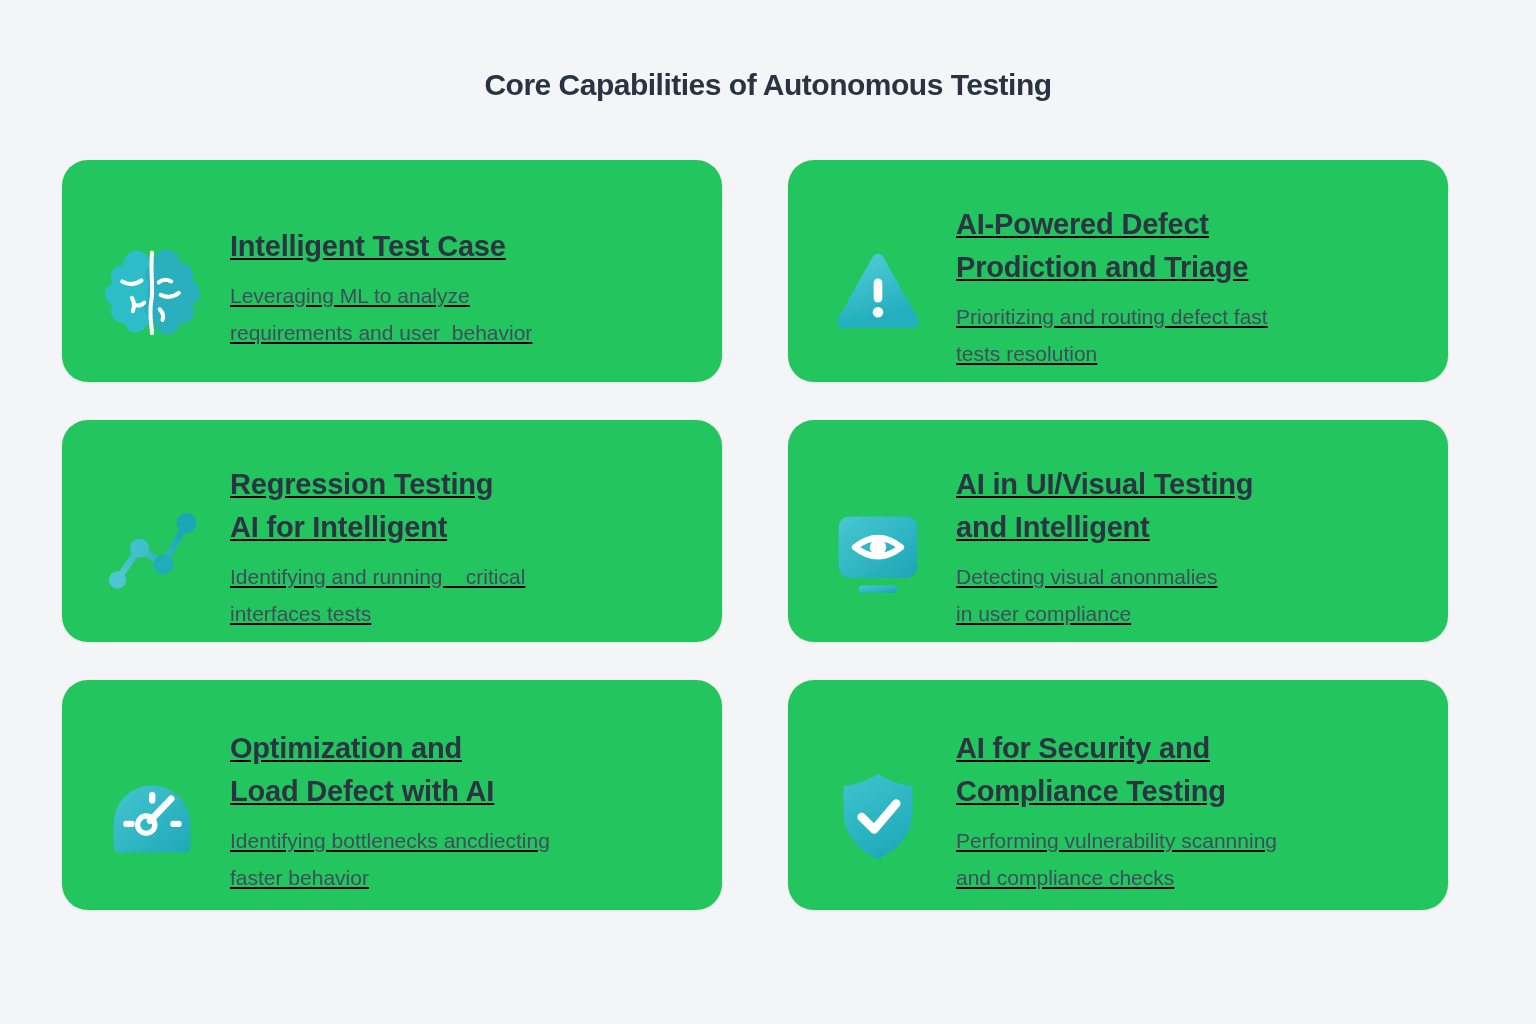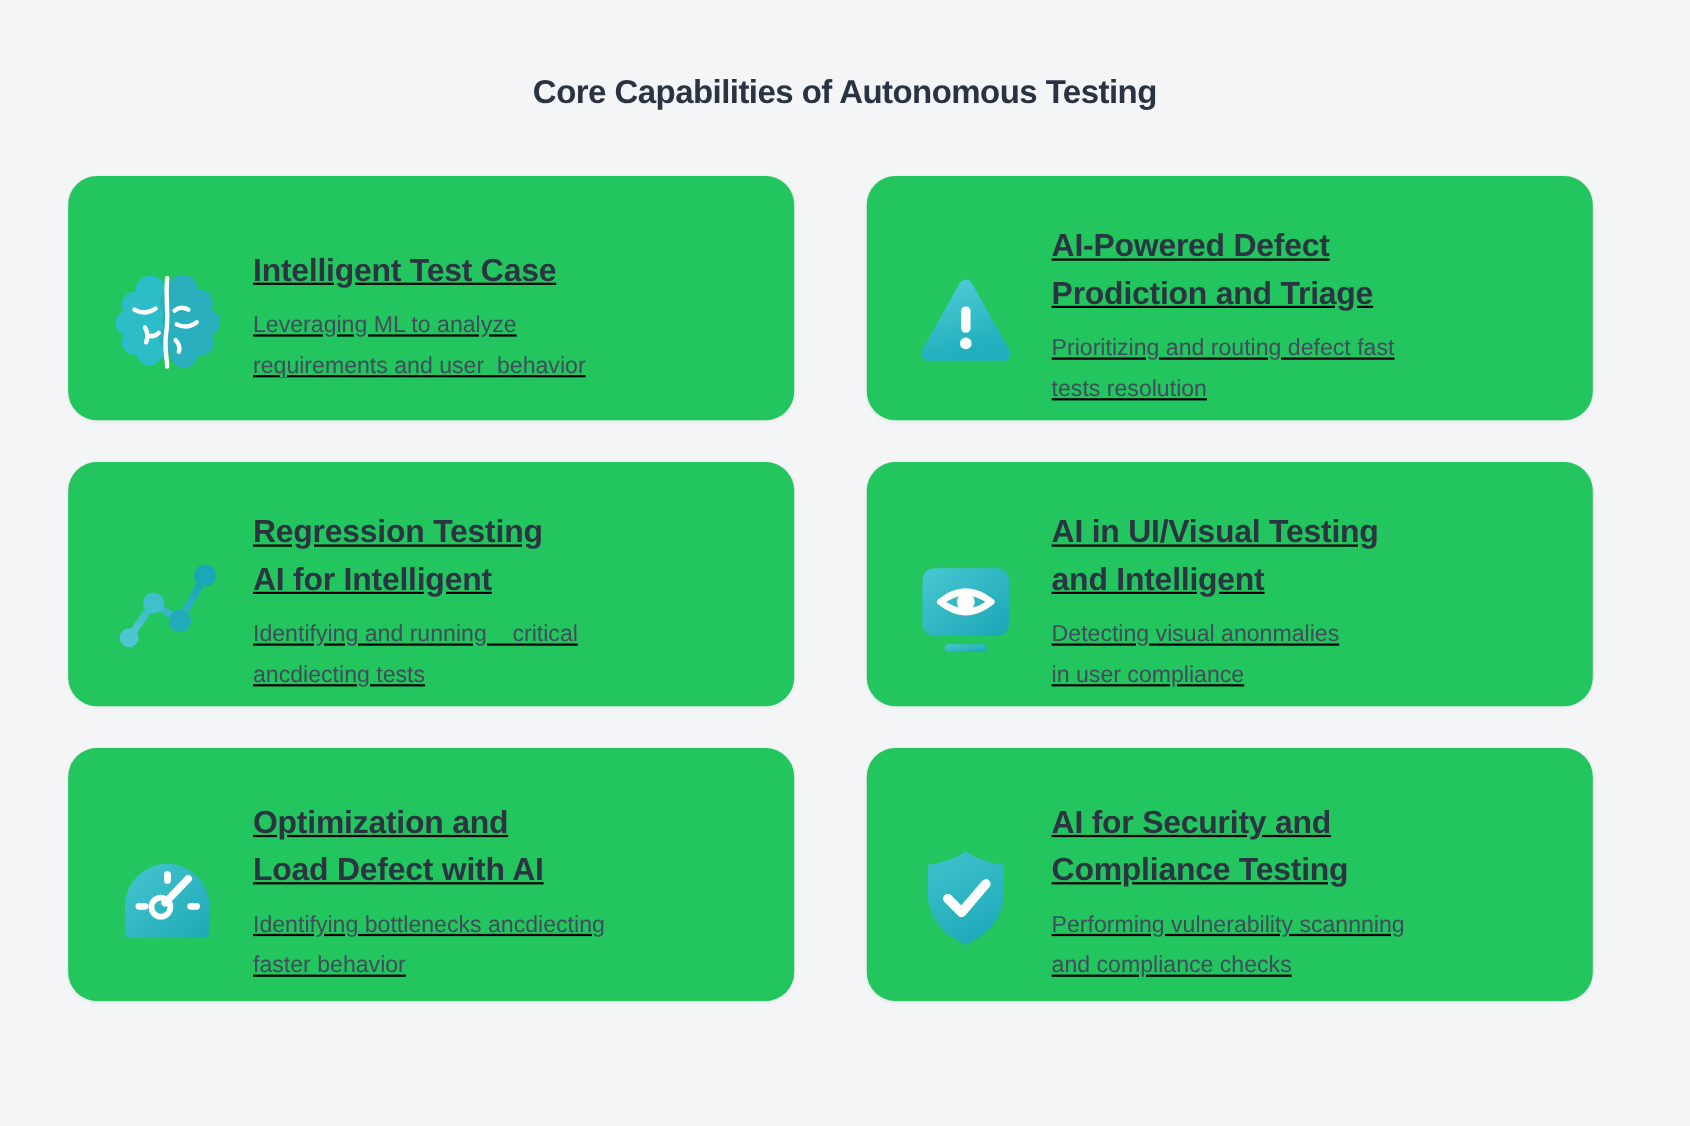--- a/index.html
+++ b/index.html
@@ -159,21 +159,21 @@
         <circle cx="86" cy="20" r="10.5" fill="#1ba7b6"></circle>
       </svg>
     </div>
     <div class="card-text">
       <h2 class="card-title">
         <span class="tl">Regression Testing</span>
         <span class="tl">AI for Intelligent</span>
       </h2>
       <p class="card-desc">
         <span class="dl">Identifying and running    critical</span>
-        <span class="dl">ancdiecting tests</span>
+        <span class="dl">interfaces tests</span>
       </p>
     </div>
   </section>
 
   <section class="card">
     <div class="icon-wrap">
       <svg viewBox="0 0 100 100" aria-hidden="true">
         <defs>
           <linearGradient id="g4" x1="0" y1="0" x2="1" y2="1">
             <stop offset="0" stop-color="#48c8d2"></stop>

